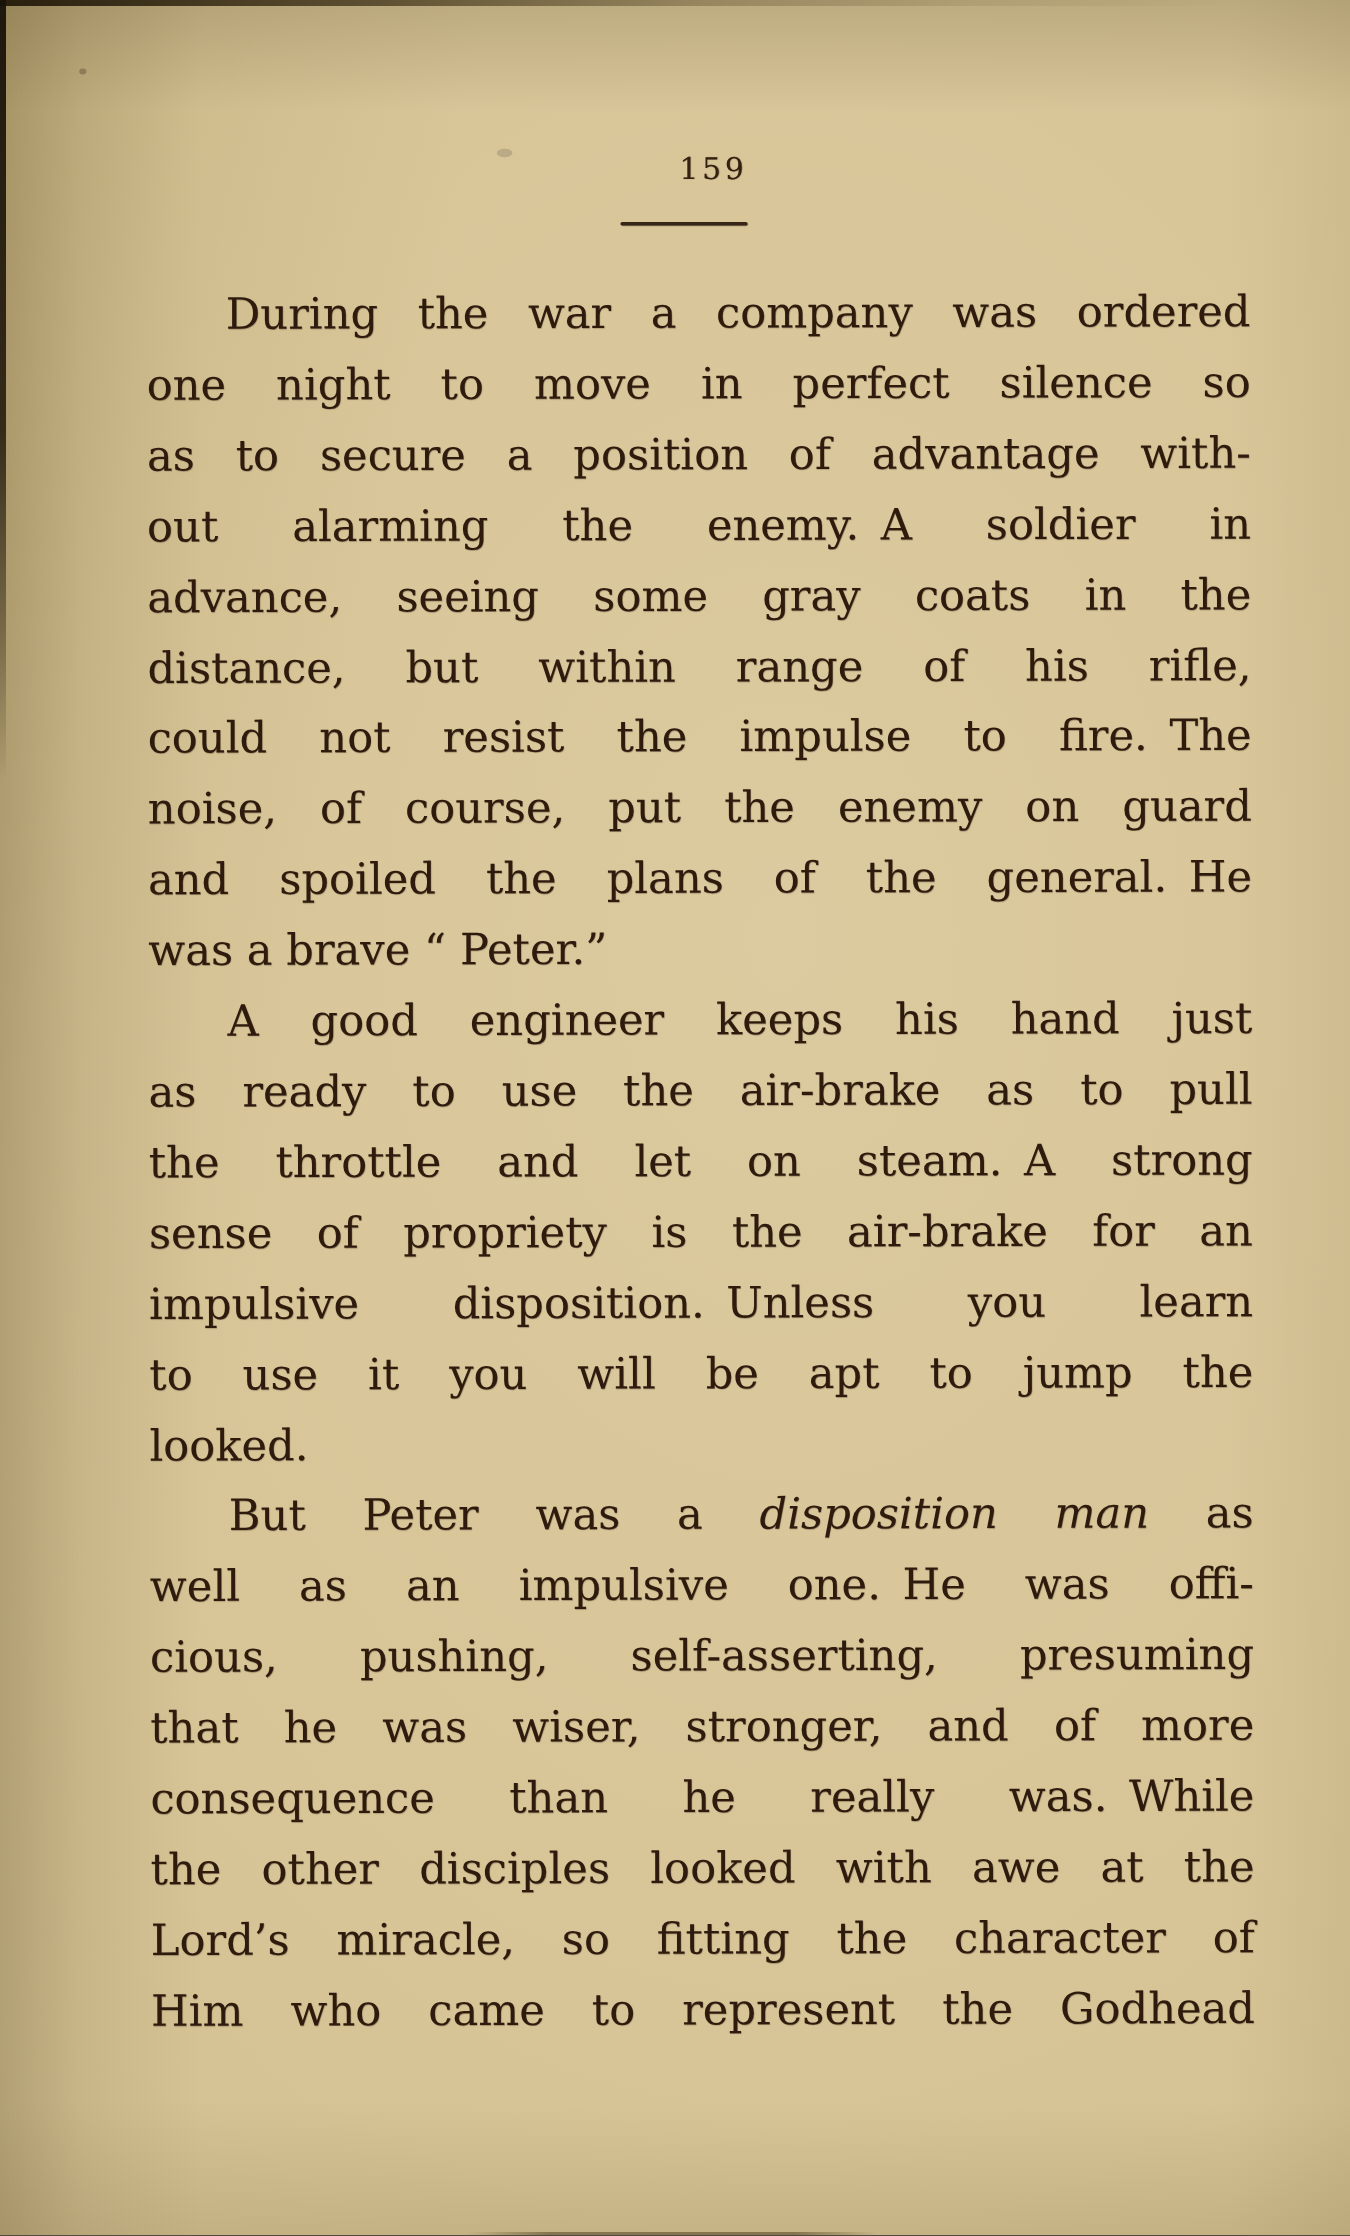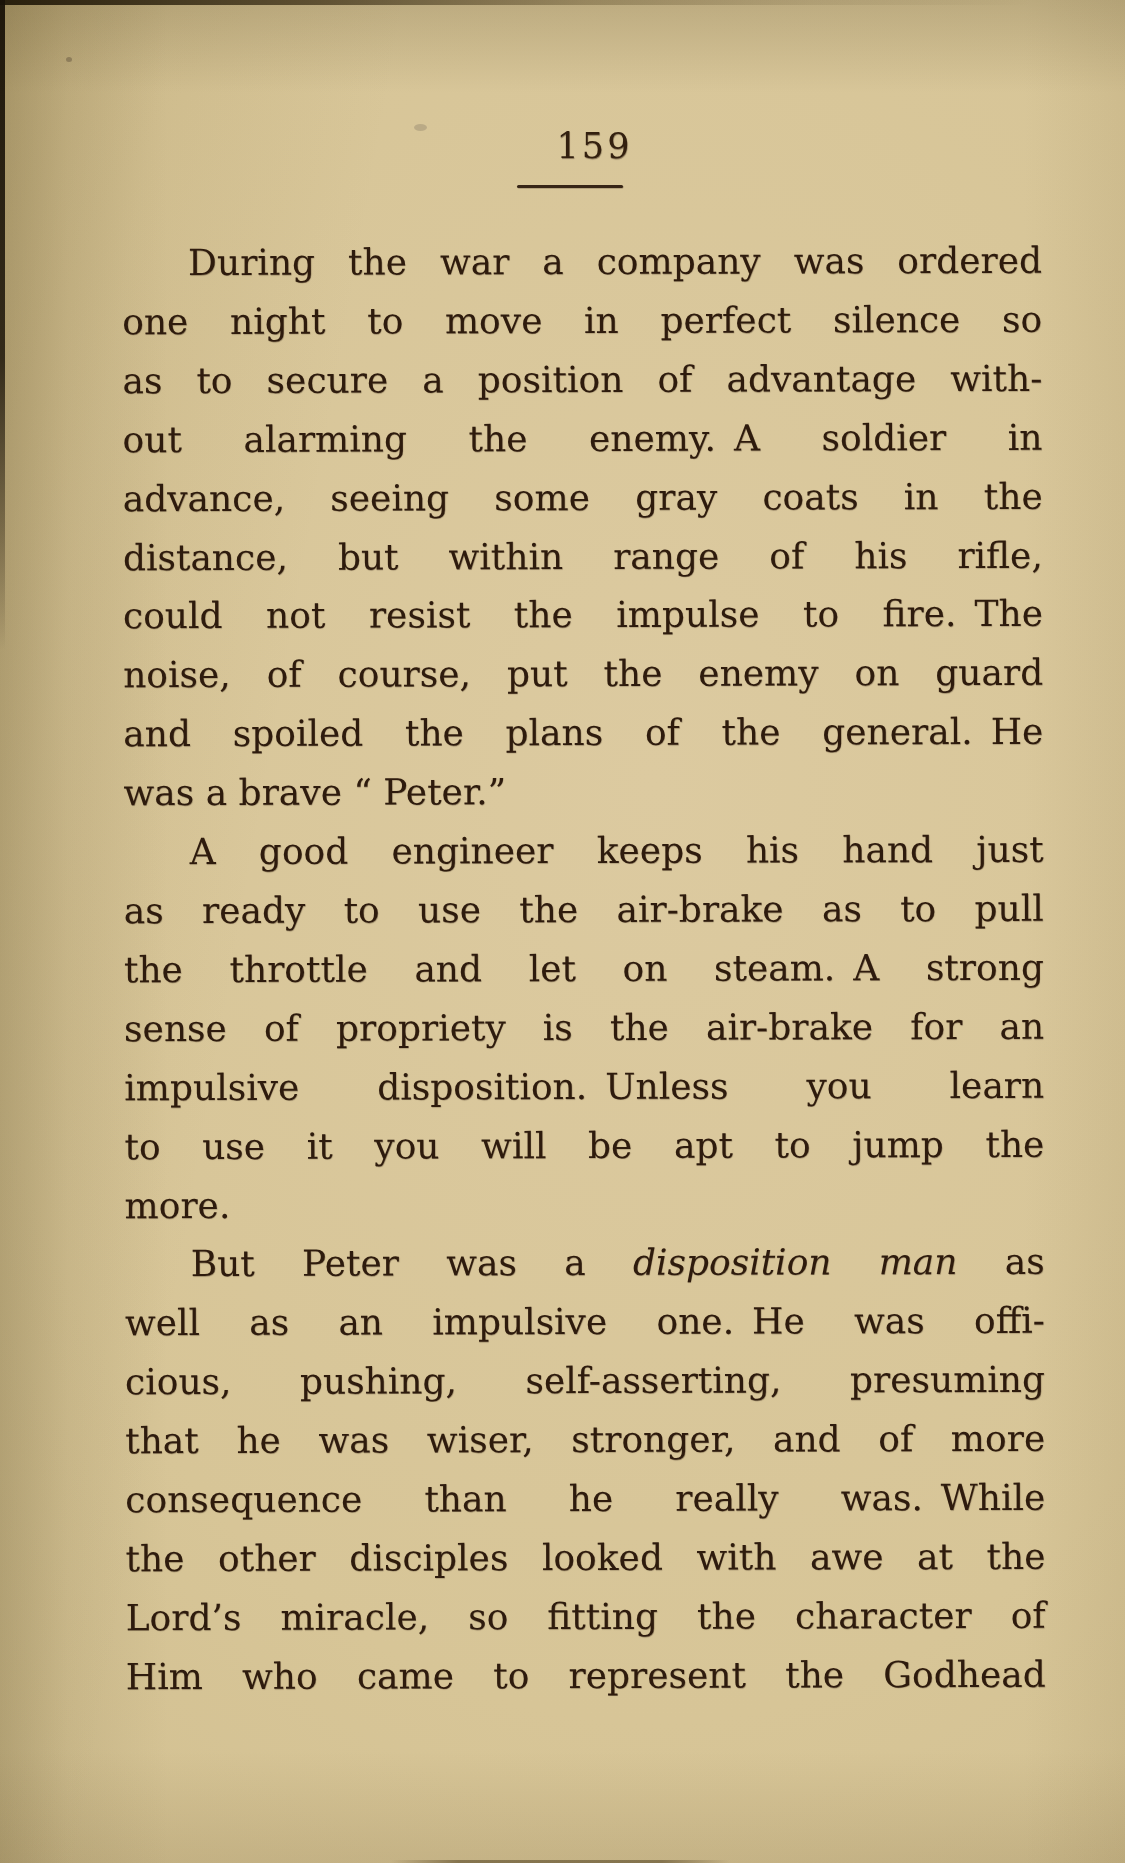--- a/index.html
+++ b/index.html
@@ -43,21 +43,21 @@
   }
   .speck-2 {
     position: absolute; left: 414px; top: 124px; width: 13px; height: 7px;
     background: #a29477; opacity: 0.55; border-radius: 50%;
   }
   .pagenum-wrap {
     position: absolute; top: 126px; left: 8px; width: 1125px;
     text-align: center;
   }
   .pagenum {
-    font-size: 35px; letter-spacing: 3px;
+    font-size: 25px; letter-spacing: 3px;
     color: #33200f;
     text-shadow: 0.5px 0.5px 0.8px rgba(46,27,13,0.45);
     margin-left: 48px;
   }
   .pagenum-rule {
     position: absolute; top: 185px; left: 517px; width: 106px; height: 3px;
     background: #372516; border-radius: 2px;
     box-shadow: 0.5px 0.5px 0.5px rgba(46,27,13,0.4);
   }
   .text-block {
@@ -101,21 +101,21 @@
         <div class="line"><span>and spoiled the plans of the general. He</span></div>
         <div class="line no-just"><span>was a brave “ Peter.”</span></div>
       </div>
       <div class="paragraph">
         <div class="line first"><span>A good engineer keeps his hand just</span></div>
         <div class="line"><span>as ready to use the air-brake as to pull</span></div>
         <div class="line"><span>the throttle and let on steam. A strong</span></div>
         <div class="line"><span>sense of propriety is the air-brake for an</span></div>
         <div class="line"><span>impulsive disposition. Unless you learn</span></div>
         <div class="line"><span>to use it you will be apt to jump the</span></div>
-        <div class="line no-just"><span>more.</span></div>
+        <div class="line no-just"><span>looked.</span></div>
       </div>
       <div class="paragraph">
         <div class="line first"><span>But Peter was a </span><span class="ital">disposition man</span><span> as</span></div>
         <div class="line"><span>well as an impulsive one. He was offi-</span></div>
         <div class="line"><span>cious, pushing, self-asserting, presuming</span></div>
         <div class="line"><span>that he was wiser, stronger, and of more</span></div>
         <div class="line"><span>consequence than he really was. While</span></div>
         <div class="line"><span>the other disciples looked with awe at the</span></div>
         <div class="line"><span>Lord’s miracle, so fitting the character of</span></div>
         <div class="line"><span>Him who came to represent the Godhead</span></div>

